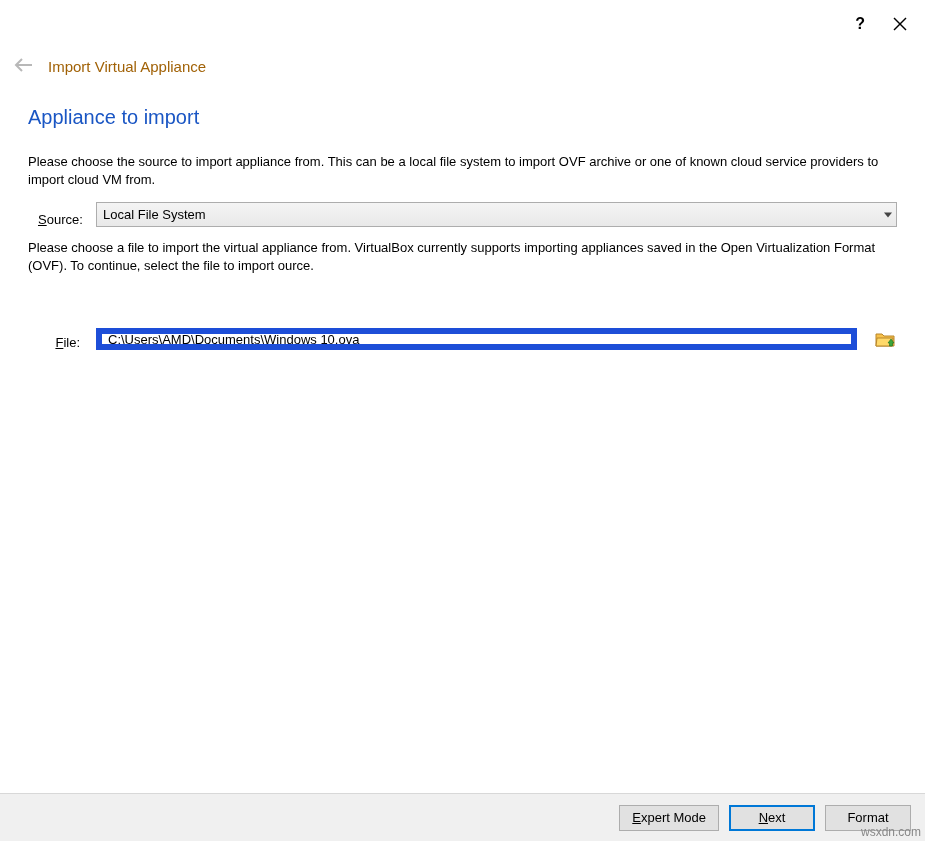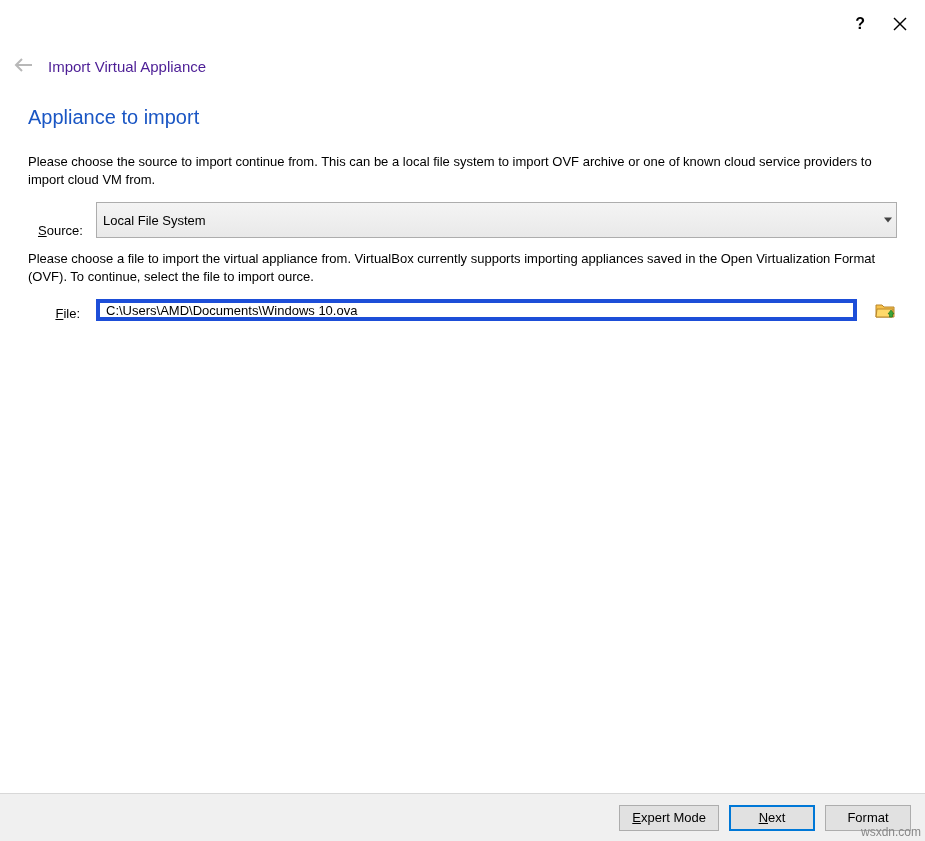--- a/index.html
+++ b/index.html
@@ -41,21 +41,21 @@
     align-items: center;
     height: 36px;
     padding: 0 14px;
     gap: 14px;
   }
   .back-arrow {
     color: #a0a0a0;
   }
   .header-title {
     font-size: 15px;
-    color: #4c1d95;
+    color: #a16207;
   }
 
   .content {
     padding: 22px 28px 0 28px;
   }
   .page-title {
     font-size: 20px;
     color: #1a56c4;
     font-weight: 400;
     margin-bottom: 24px;
@@ -74,21 +74,21 @@
   }
   .field-label {
     width: 52px;
     text-align: right;
     font-size: 13px;
     padding-left: 10px;
   }
 
   .combo {
     flex: 1;
-    height: 36px;
+    height: 25px;
     border: 1px solid #adadad;
     background: linear-gradient(#f4f4f4,#e9e9e9);
     display: flex;
     align-items: center;
     padding: 0 6px;
     position: relative;
     font-size: 13px;
   }
   .combo-arrow {
     position: absolute;
@@ -97,25 +97,26 @@
     transform: translateY(-50%);
     width: 0; height: 0;
     border-left: 4px solid transparent;
     border-right: 4px solid transparent;
     border-top: 5px solid #444;
   }
 
   .text-input {
     flex: 1;
     height: 22px;
-    border: 4px solid #1d4ed8;
+    border: 6px solid #1d4ed8;
     background: #fff;
     padding: 0 6px;
     font-size: 13px;
     font-family: inherit;
+    margin-top: 40px;
   }
   .browse-btn {
     width: 24px; height: 22px;
     display: flex; align-items:center; justify-content:center;
   }
 
   .footer {
     position: absolute;
     left: 0; right: 0; bottom: 0;
     height: 48px;
@@ -173,21 +174,21 @@
       <line x1="18" y1="8" x2="3" y2="8" stroke="#b8b8b8" stroke-width="2"></line>
       <polyline points="8,2 2,8 8,14" fill="none" stroke="#b8b8b8" stroke-width="2"></polyline>
     </svg>
   </span>
   <span class="header-title">Import Virtual Appliance</span>
 </div>
 
 <div class="content">
   <div class="page-title">Appliance to import</div>
 
-  <div class="desc">Please choose the source to import continue from. This can be a local file system to import OVF archive or one of known cloud service providers to import cloud VM from.</div>
+  <div class="desc">Please choose the source to import appliance from. This can be a local file system to import OVF archive or one of known cloud service providers to import cloud VM from.</div>
 
   <div class="field-row">
     <div class="field-label"><span style="text-decoration:underline">S</span>ource:</div>
     <div class="combo">
       <span>Local File System</span>
       <span class="combo-arrow"></span>
     </div>
   </div>
 
   <div class="desc">Please choose a file to import the virtual appliance from. VirtualBox currently supports importing appliances saved in the Open Virtualization Format (OVF). To continue, select the file to import ource.</div>

